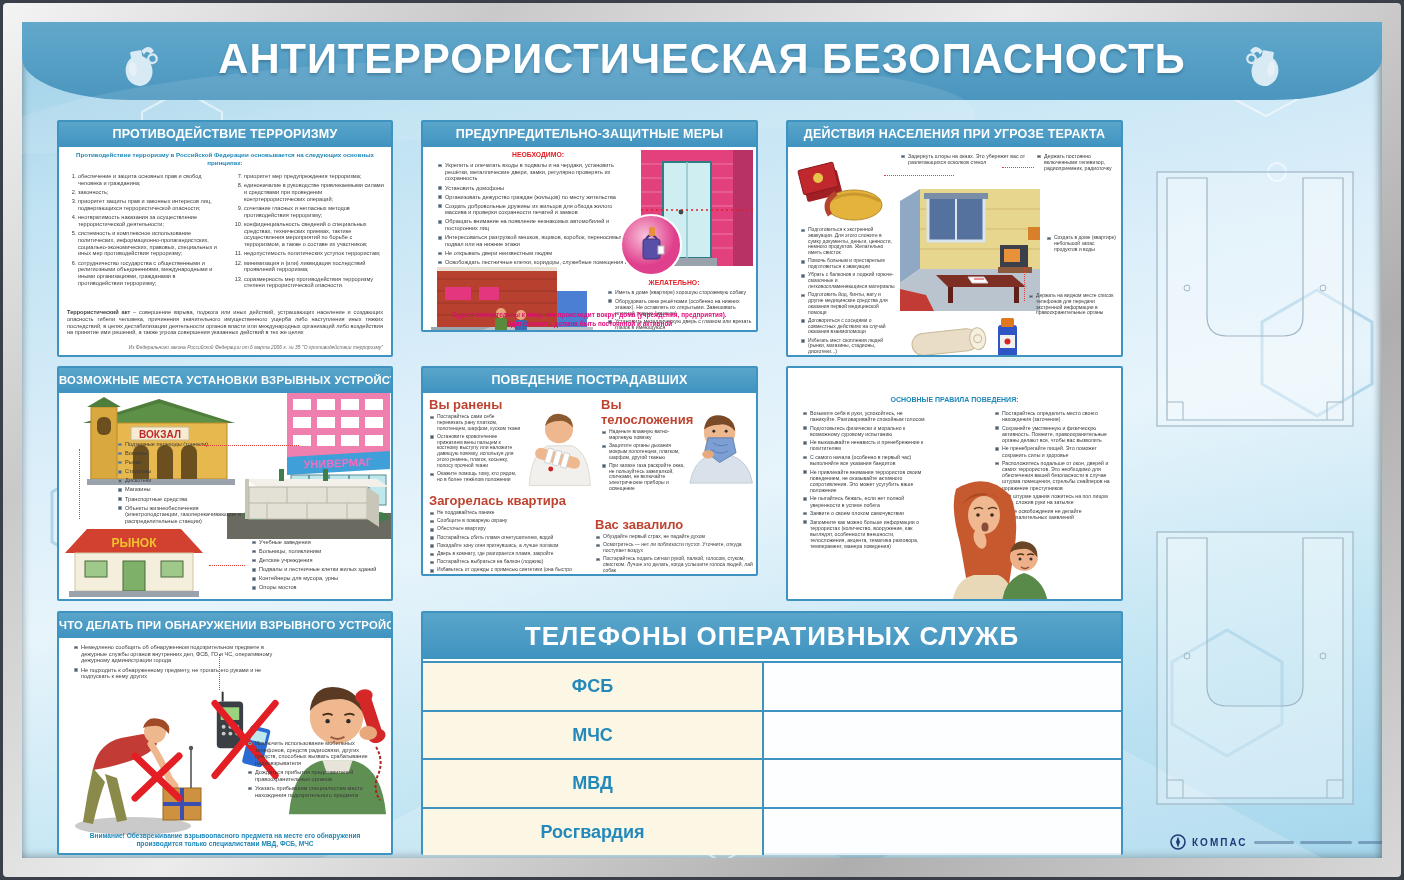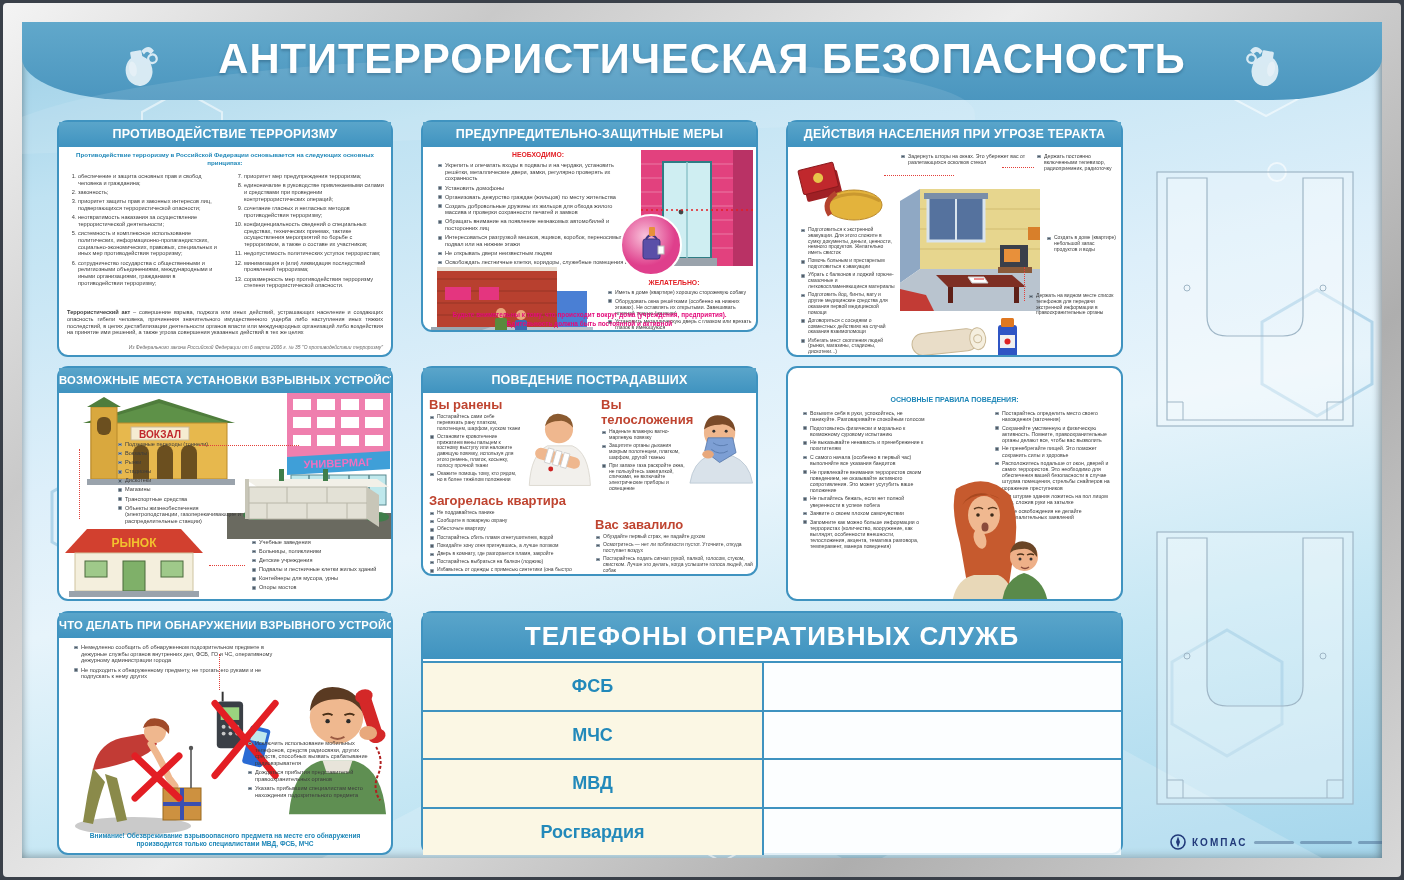--- a/index.html
+++ b/index.html
@@ -12,21 +12,21 @@
   .bgdec{position:absolute;inset:0;pointer-events:none;}
   
   .tband{position:absolute;left:0;right:0;top:0;height:78px;background:linear-gradient(180deg,#61a8cb,#4b96bf);
     border-radius:0 0 110px 110px / 0 0 42px 42px;}
   .tband::after{content:"";position:absolute;left:-40px;right:30%;top:36px;height:80px;background:rgba(255,255,255,.10);
     border-radius:50% 60% 0 0/ 100% 100% 0 0;transform:rotate(-2deg);}
   .title{position:absolute;left:0;right:0;top:12px;text-align:center;color:#fff;font-weight:bold;font-size:43px;
     letter-spacing:1px;transform:scaleX(.97);text-shadow:0 2px 3px rgba(20,60,90,.35);white-space:nowrap;}
   .grenade{position:absolute;width:42px;height:50px;opacity:.92;}
   
-  .panel{position:absolute;background:#fff;border:2px solid #3f93c0;border-radius:11px;}
+  .panel{position:absolute;background:#fff;border:2px solid #3f93c0;border-radius:2px;}
   .phdr{height:25px;background:linear-gradient(180deg,#5aa5ca,#3f93c0);color:#fff;font-weight:bold;text-align:center;
     line-height:25px;font-size:12.5px;letter-spacing:.2px;white-space:nowrap;overflow:hidden;}
   .phdr.sm{font-size:11.3px;}
   .pbody{position:absolute;top:25px;left:0;right:0;bottom:0;overflow:hidden;}
   .abs{position:absolute;}
   .teal{color:#1e87b8;}
   .subt{font-weight:bold;font-size:6.2px;text-align:center;line-height:1.25;}
   .redlbl{color:#e31e24;font-weight:bold;font-size:6.8px;text-align:center;}
   .redh{color:#bf4430;font-weight:bold;font-size:13px;margin:0 0 2px 0;}
   ol.numlist{margin:0;padding-left:11px;font-size:5.6px;line-height:1.2;color:#3c3c3c;}

